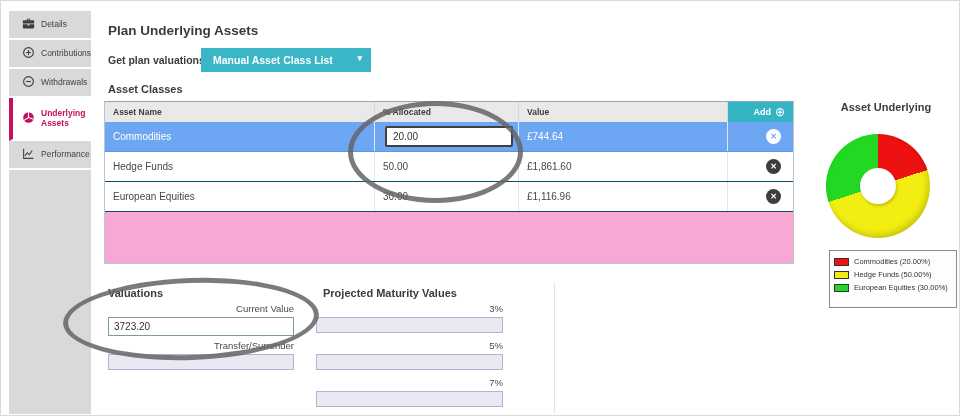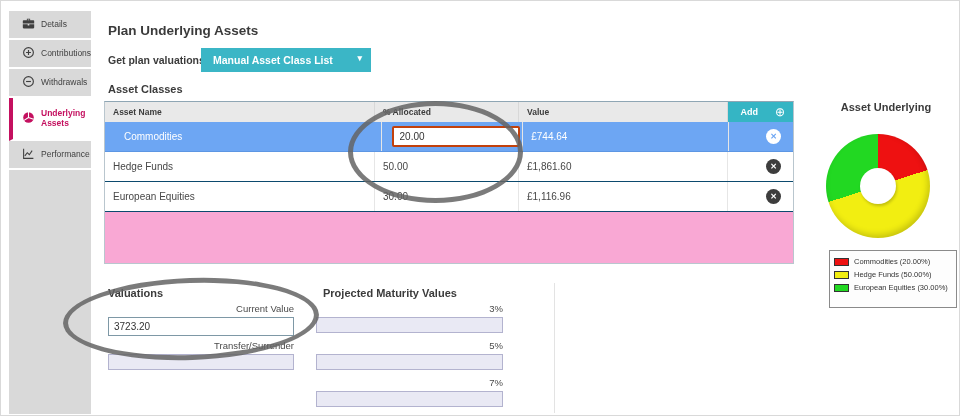--- a/index.html
+++ b/index.html
@@ -21,27 +21,27 @@
             font-size:10.5px;font-weight:bold;display:flex;align-items:center;padding-left:12px;box-sizing:border-box;cursor:pointer;}
   .dropdown .caret{position:absolute;right:9px;top:5px;font-size:9px;}
   .section-label{position:absolute;left:107px;top:82px;font-size:11px;font-weight:bold;color:#3b3b3b;}
 
   
   .asset-table{position:absolute;left:103px;top:100px;width:690px;height:163px;background:#f9a8d4;
                border:1px solid #b9c6ce;border-top:1px solid #8fa6b4;box-sizing:border-box;}
   .t-header{display:flex;height:20px;}
   .t-header .cell{background:#e9e9e9;font-size:8.5px;font-weight:bold;color:#3c3c3c;
                   display:flex;align-items:center;padding-left:8px;box-sizing:border-box;border-right:1px solid #d8d8d8;}
-  .t-header .cell.add{background:#35b5c4;color:#ffffff;font-size:9px;justify-content:flex-end;padding-right:8px;gap:17px;border-right:none;cursor:pointer;}
+  .t-header .cell.add{background:#35b5c4;color:#ffffff;font-size:9px;justify-content:flex-end;padding-right:8px;gap:4px;border-right:none;cursor:pointer;}
   .t-row{display:flex;height:29px;border-bottom:1px solid #0c4a6e;background:#ffffff;font-size:10px;color:#474747;cursor:pointer;}
   .t-row .cell{display:flex;align-items:center;padding-left:8px;box-sizing:border-box;border-right:1px solid #e6e6e6;}
   .t-row .cell:last-child{border-right:none;justify-content:flex-end;padding-right:12px;}
-  .t-row.selected{background:#6da6f3;color:#ffffff;border-bottom:1px solid #5d96e3;padding-left:11px;}
+  .t-row.selected{background:#6da6f3;color:#ffffff;border-bottom:1px solid #5d96e3;}
   .c-name{width:270px;}.c-alloc{width:144px;}.c-value{width:209px;}.c-add{width:65px;}
-  .alloc-input{width:118px;height:17px;border:2px solid #c2410c;border-radius:2px;font-size:10px;
+  .alloc-input{width:118px;height:17px;border:2px solid #404040;border-radius:2px;font-size:10px;
                font-family:"Liberation Sans",sans-serif;padding:0 0 0 6px;margin-left:2px;color:#333333;}
   .del-btn{width:15px;height:15px;border-radius:50%;display:flex;align-items:center;justify-content:center;
            font-size:8px;font-weight:bold;cursor:pointer;}
   .del-dark{background:#3d3d3d;color:#ffffff;}
   .del-light{background:#ffffff;color:#6da6f3;}
   .plus-glyph{font-size:12px;font-weight:normal;}
 
   
   .group-heading{position:absolute;font-size:11px;font-weight:bold;color:#3b3b3b;}
   .field-label{position:absolute;font-size:9.5px;color:#4a4a4a;text-align:right;}

